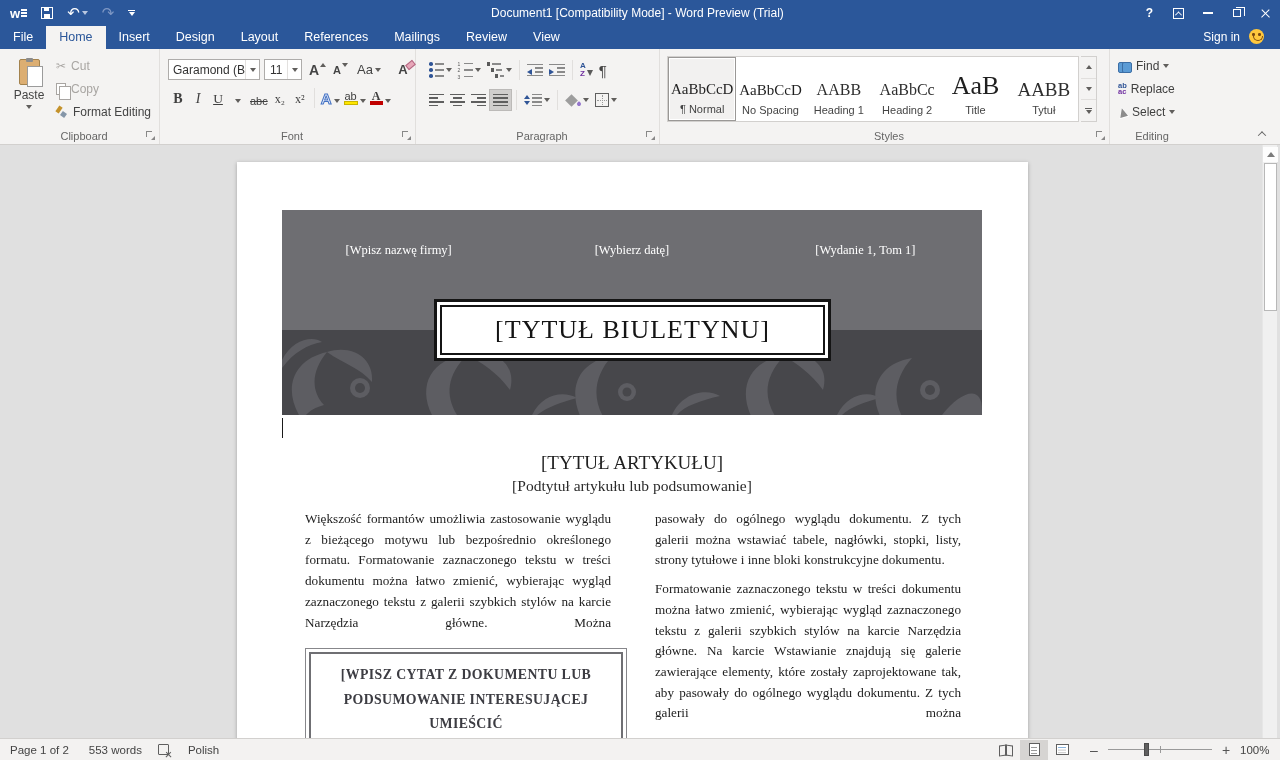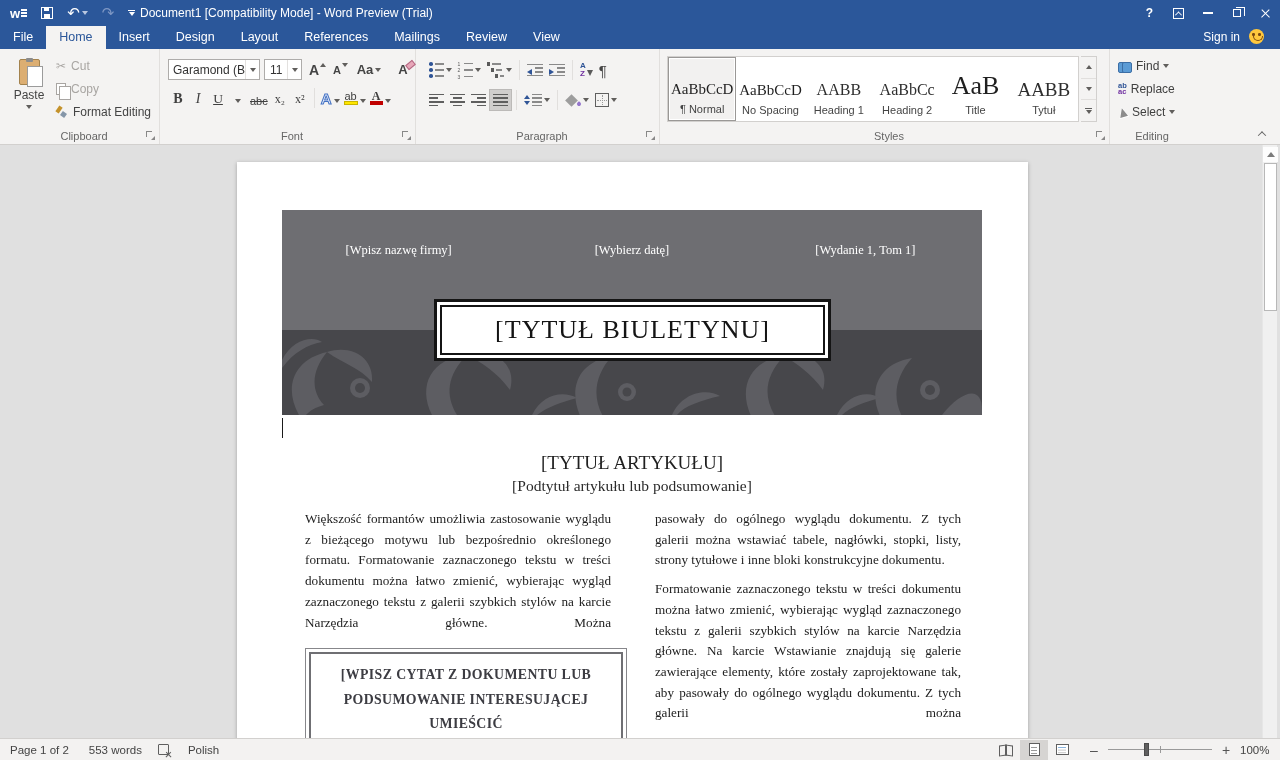--- a/index.html
+++ b/index.html
@@ -12,21 +12,21 @@
   .word-logo { display:flex; align-items:center; gap:1px; font-weight:bold; font-size:13px; }
   .word-logo .pagebars { display:flex; flex-direction:column; gap:1.5px; }
   .word-logo .pagebars i { display:block; width:6px; height:1.5px; background:#fff; }
   .save-icon { width:12px; height:12px; border:1.5px solid #fff; position:relative; }
   .save-icon::before { content:""; position:absolute; top:0; left:2px; width:5px; height:3px; background:#fff; }
   .save-icon::after { content:""; position:absolute; bottom:0; left:1.5px; width:6px; height:4px; background:#fff; }
   .undo-glyph { font-size:15px; line-height:14px; }
   .redo-glyph { font-size:15px; line-height:14px; color:#7e97c4; }
   .qat-more { display:flex; flex-direction:column; align-items:center; gap:1px; }
   .qat-more .bar { width:7px; height:1.5px; background:#fff; }
-  .title-text { flex:1; font-size:12px; white-space:nowrap; }
+  .title-text { flex:1; text-align:center; font-size:12px; white-space:nowrap; }
   .win-controls { display:flex; align-items:center; height:26px; }
   .win-btn { width:29px; height:26px; display:flex; align-items:center; justify-content:center; font-size:12px; }
   .min-bar { width:10px; height:1.5px; background:#fff; }
   .restore-box { width:8px; height:8px; border:1px solid #fff; position:relative; }
   .restore-box::before { content:""; position:absolute; top:-3px; left:2px; width:8px; height:8px; border:1px solid #fff; border-bottom:none; border-left:none; }
   .close-x { position:relative; width:11px; height:11px; }
   .close-x::before,.close-x::after { content:""; position:absolute; top:5px; left:0; width:11px; height:1.4px; background:#fff; }
   .close-x::before { transform:rotate(45deg); } .close-x::after { transform:rotate(-45deg); }
   .ribbonopt-box { width:11px; height:11px; border:1.3px solid #fff; display:flex; align-items:center; justify-content:center; }
   .chev-up-s { width:5px; height:5px; border-left:1.3px solid #fff; border-top:1.3px solid #fff; transform:rotate(45deg) translate(1px,1px); }
@@ -71,21 +71,21 @@
   
   .g-font { left:160px; width:256px; }
   .fontname-box { position:absolute; left:8px; top:10px; width:92px; height:21px; background:#fff; border:1px solid #aeacaa; font-size:12px; color:#333; display:flex; align-items:center; }
   .fontname-box .val { flex:1; padding-left:4px; white-space:nowrap; overflow:hidden; }
   .combo-arrow { width:14px; height:100%; display:flex; align-items:center; justify-content:center; border-left:1px solid #e3e1df; }
   .fontsize-box { position:absolute; left:104px; top:10px; width:38px; height:21px; background:#fff; border:1px solid #aeacaa; font-size:12px; color:#333; display:flex; align-items:center; }
   .fbtn { position:absolute; top:10px; height:21px; display:flex; align-items:center; justify-content:center; color:#444; }
   .grow-a { left:146px; width:22px; font-size:14px; font-weight:bold; }
   .shrink-a { left:170px; width:20px; font-size:11px; font-weight:bold; }
   .mini-mark { position:relative; top:-5px; left:1px; }
-  .case-aa { left:194px; width:30px; font-size:13px; gap:2px;font-weight:bold; }
+  .case-aa { left:194px; width:30px; font-size:13px; gap:2px; }
   .clear-fmt { left:232px; width:22px; font-size:13px; font-weight:bold; position:absolute; top:10px; height:21px; display:flex; align-items:center; justify-content:center; color:#444; }
   .eraser { position:absolute; right:-1px; top:3px; width:9px; height:6px; background:#e8a7b9; border:1px solid #b36a84; transform:rotate(-40deg); }
   .fragment-row2 { position:absolute; left:8px; top:38px; height:22px; display:flex; align-items:center; }
   .f2btn { min-width:20px; height:22px; display:flex; align-items:flex-end; justify-content:center; padding:0 2px 2px 2px; color:#404040; }
   .b-bold { font-weight:bold; font-size:14px; font-family:"Liberation Serif",serif; }
   .b-italic { font-style:italic; font-size:14px; font-family:"Liberation Serif",serif; }
   .b-under { text-decoration:underline; font-size:13.5px; font-family:"Liberation Serif",serif; }
   .b-strike { font-size:11px; text-decoration:line-through; }
   .b-sub,.b-sup { font-size:12px; font-family:"Liberation Serif",serif; }
   .vsep { width:1px; height:20px; background:#e1dfdd; margin:0 4px; }

